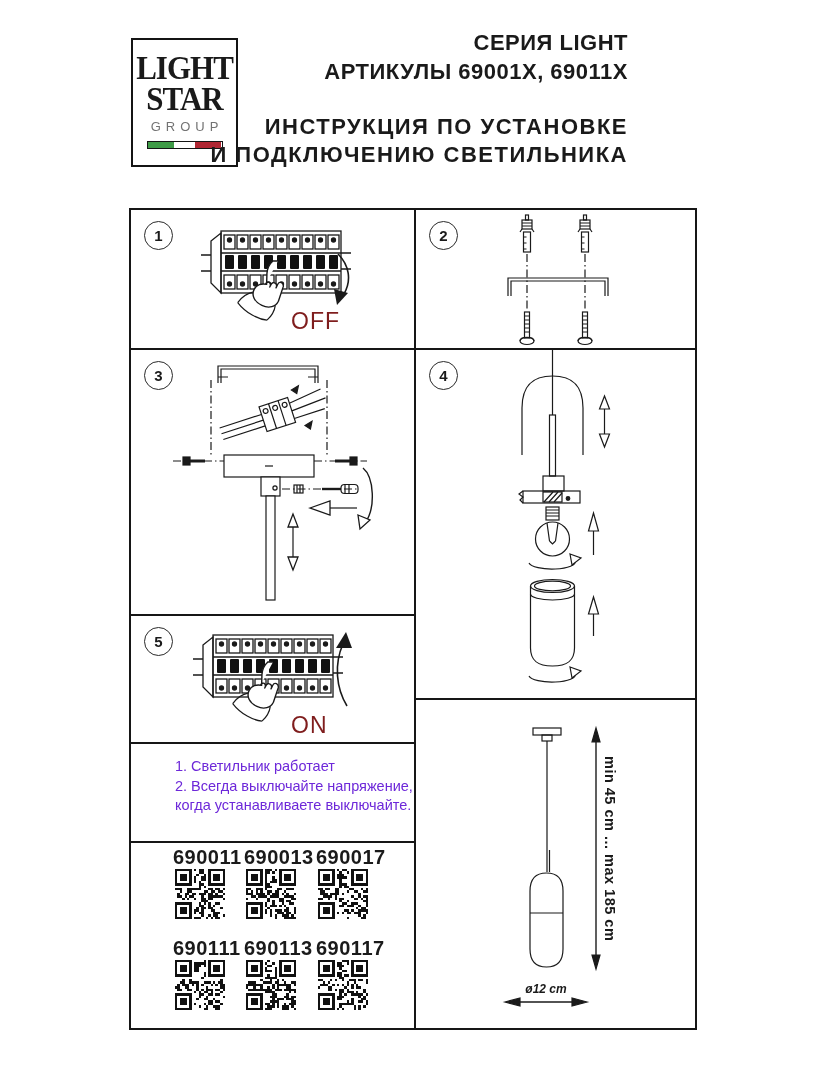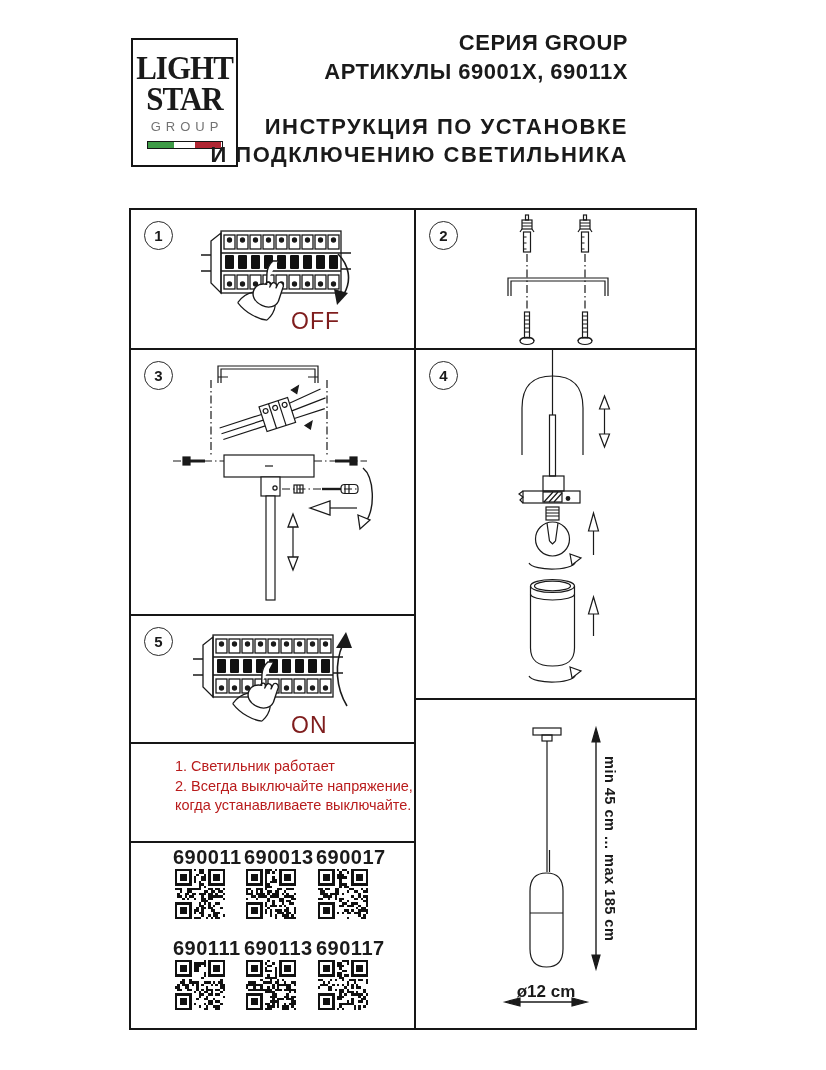--- a/index.html
+++ b/index.html
@@ -41,34 +41,34 @@
 
   .stepnum{position:absolute;left:13px;top:11px;width:27px;height:27px;border:1.8px solid #2a2a2a;
         border-radius:50%;display:flex;align-items:center;justify-content:center;
         font-size:15px;font-weight:700;background:#fff;z-index:2;}
   .diagram{position:absolute;left:0;top:0;}
   .switch-label{position:absolute;font-size:23px;letter-spacing:1px;color:#7f1d1d;}
   .p1 .switch-label{left:160px;top:98px;}
   .p5 .switch-label{left:160px;top:96px;}
 
   
-  .notes-text{position:absolute;left:44px;top:13px;font-size:14.5px;line-height:19.5px;color:#b91c1c;}
+  .notes-text{position:absolute;left:44px;top:13px;font-size:14.5px;line-height:19.5px;color:#6d28d9;}
 
   
   .qr-cell{position:absolute;width:54px;text-align:center;}
   .qr-c1{left:42px;} .qr-c2{left:113px;} .qr-c3{left:185px;}
   .qr-r1{top:3px;} .qr-r2{top:94px;}
   .qr-label{font-size:20px;font-weight:700;letter-spacing:.5px;height:19px;margin-bottom:4px;}
   .qr-code{display:block;margin:0 auto;}
 
   
   .dim-v{position:absolute;left:186px;top:30px;height:238px;writing-mode:vertical-rl;
         text-align:center;font-size:14.5px;font-weight:700;letter-spacing:.5px;white-space:nowrap;}
   .dim-d{position:absolute;left:90px;top:282px;width:80px;text-align:center;
-        font-size:17px;font-weight:700;}
+        font-size:12px;font-weight:700;font-style:italic;}
 
   svg{display:block;}
 </style>
 </head>
 <body>
 
 <div class="page">
 
   <svg width="0" height="0" style="position:absolute" aria-hidden="true">
     <defs>
@@ -141,21 +141,21 @@
     <div class="logo-big">STAR</div>
     <div class="logo-group">GROUP</div>
     <div class="logo-flag">
       <span class="flag-g" style="background: rgb(63, 155, 71);"></span>
       <span class="flag-w"></span>
       <span class="flag-r" style="background: rgb(176, 38, 51);"></span>
     </div>
   </div>
 
   <div class="header">
-    <div class="h-series">СЕРИЯ GROUP</div>
+    <div class="h-series">СЕРИЯ LIGHT</div>
     <div class="h-articles">АРТИКУЛЫ 69001X, 69011X</div>
     <div class="h-title">
       <div>ИНСТРУКЦИЯ ПО УСТАНОВКЕ</div>
       <div>И ПОДКЛЮЧЕНИЮ СВЕТИЛЬНИКА</div>
     </div>
   </div>
 
   <div class="grid">
 
     <section class="panel p1 bR bB">

